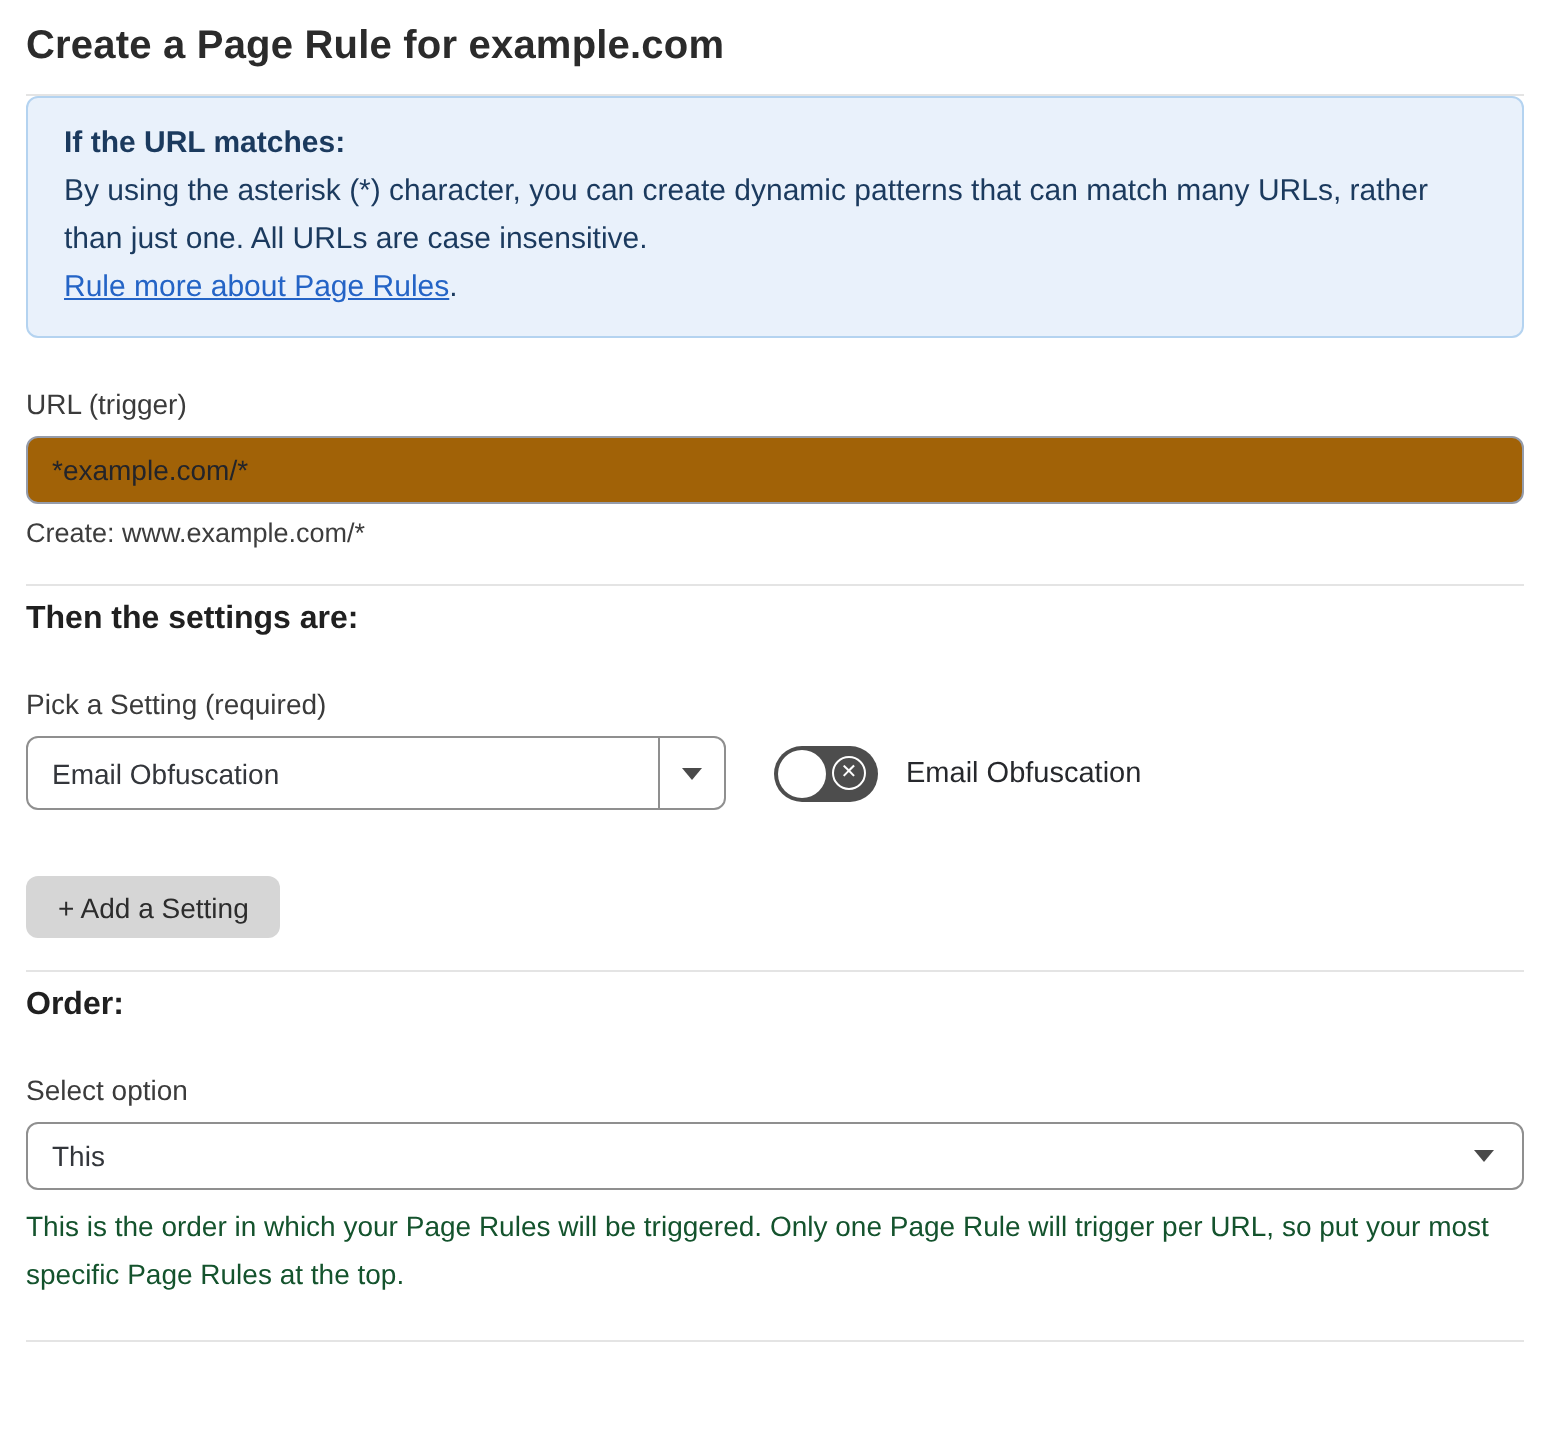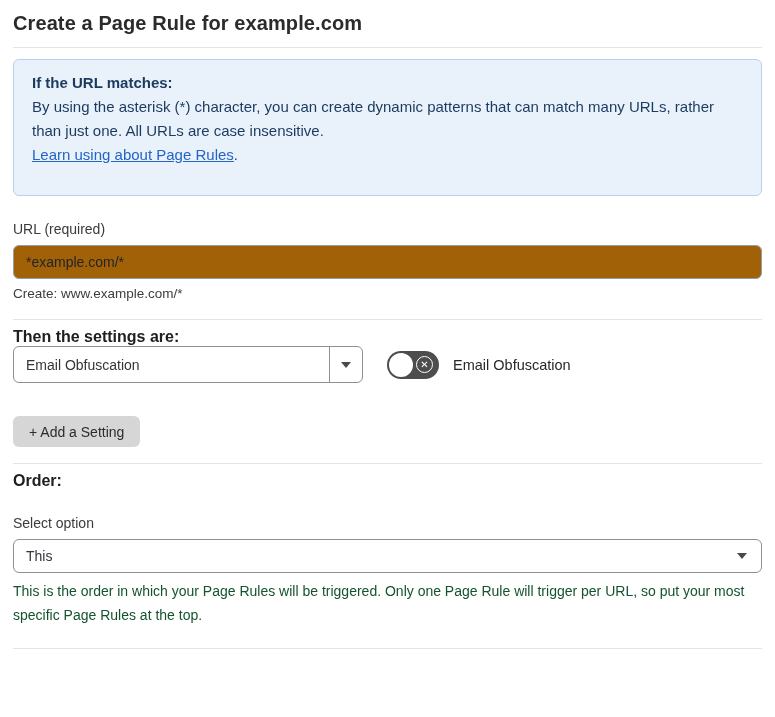--- a/index.html
+++ b/index.html
@@ -23,25 +23,25 @@
     letter-spacing: 0.1px;
     margin-bottom: 12px;
   }
   .divider {
     border: none;
     border-top: 1px solid #e4e4e4;
     margin: 0 0;
   }
   
   .info-box {
-    margin-top: 11px;
+    margin-top: 0;
     background: #e9f1fb;
     border: 1px solid #b4d3f0;
     border-radius: 6px;
-    padding: 11px 18px 28px 18px;
+    padding: 11px 18px 12px 18px;
     color: #1b3a5e;
     font-size: 15px;
     line-height: 24px;
   }
   .info-box .info-heading { font-weight: 700; }
   .info-box a.info-link {
     color: #2464c6;
     text-decoration: underline;
     cursor: pointer;
   }
@@ -193,31 +193,32 @@
 
 <div class="page">
 
   <h1 class="page-title">Create a Page Rule for example.com</h1>
 
   <hr class="divider">
 
   <div class="info-box">
     <div class="info-heading">If the URL matches:</div>
     <div class="info-body">By using the asterisk (*) character, you can create dynamic patterns that can match many URLs, rather than just one. All URLs are case insensitive.</div>
-    <div class="info-link-line"><a class="info-link">Learn using about Page Rules</a><span>.</span></div>
+    <div class="info-link-line"><a class="info-link">Rule more about Page Rules</a><span>.</span></div>
   </div>
 
-  <label class="field-label">URL (required)</label>
+  <label class="field-label">URL (trigger)</label>
   <input class="url-input" type="text" value="*example.com/*" style="">
   <div class="field-hint">Create: www.example.com/*</div>
 
   <hr class="divider section-divider">
 
   <h2 class="section-heading">Then the settings are:</h2>
 
+  <label class="field-label">Pick a Setting (required)</label>
 
   <div class="setting-row">
     <div class="select-box">
       <div class="select-value">Email Obfuscation</div>
       <div class="select-arrow-cell">
         <span class="tri-down"></span>
       </div>
     </div>
     <div class="toggle-wrap">
       <div class="toggle">

